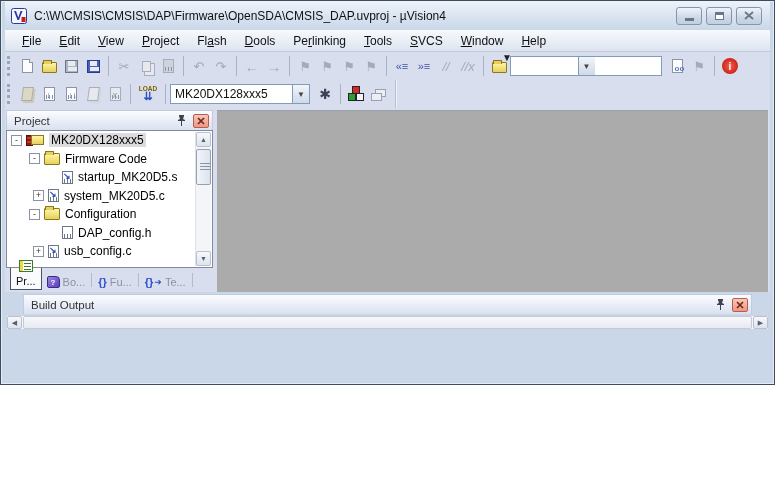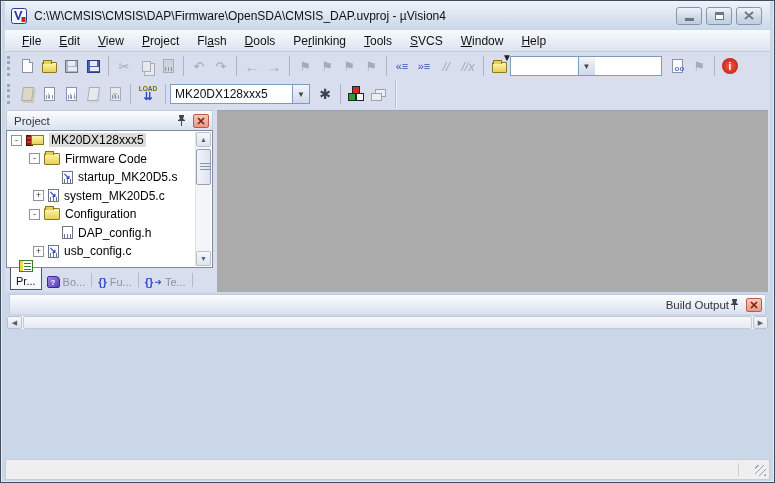--- a/index.html
+++ b/index.html
@@ -1,18 +1,18 @@
 <!DOCTYPE html>
 <html><head>
 <meta charset="utf-8">
 <style>
   * { margin:0; padding:0; box-sizing:border-box; }
   html,body { width:775px; height:483px; background:#fff; font-family:"Liberation Sans",sans-serif; }
 
-  .window { width:775px; height:483px; border:1px solid #3f4c5c; background:#c9d7e8;
+  .window { width:775px; height:385px; border:1px solid #3f4c5c; background:#c9d7e8;
             padding:0 4px 4px 4px; position:relative; overflow:hidden;
             box-shadow: inset 0 0 0 1px #e3ecf6; }
 
   
   .titlebar { height:29px; display:flex; align-items:center; padding:0 4px 0 6px;
               background:linear-gradient(#eef3fa,#c9d7e8); }
   .appicon { width:17px; height:16px; margin-right:6px; flex:0 0 auto; }
   .title { font-size:12px; color:#111; white-space:nowrap; overflow:hidden; flex:1; }
   .winbtns { display:flex; gap:4px; margin-right:4px; }
   .wb { width:26px; height:18px; border:1px solid #8696aa; border-radius:3px;
@@ -451,21 +451,21 @@
             <span class="tabarrow">➜</span>
           <span>Te...</span>
         </span>
         <span class="tabsep"></span>
       </div>
     </div>
     <div class="editor"></div>
   </div>
 
   <div class="buildpanel">
-    <div class="phead" style="margin:0 4px;text-align:right;">
+    <div class="phead" style="margin:0 18px;">
       <span class="ptitle">Build Output</span>
       <span class="pin">
         <svg width="11" height="13" viewBox="0 0 11 13">
             <path d="M3 1 h5 v1 l-1 3 2 1 v1 H2 v-1 l2-1 -1-3 Z" fill="#3c4250"></path>
             <line x1="5.5" y1="7" x2="5.5" y2="12" stroke="#3c4250" stroke-width="1"></line>
           </svg>
       </span>
       <span class="pclose">
         <svg width="8" height="8" viewBox="0 0 8 8">
             <path d="M1 1 L7 7 M7 1 L1 7" stroke="#7a2418" stroke-width="1.7"></path>

